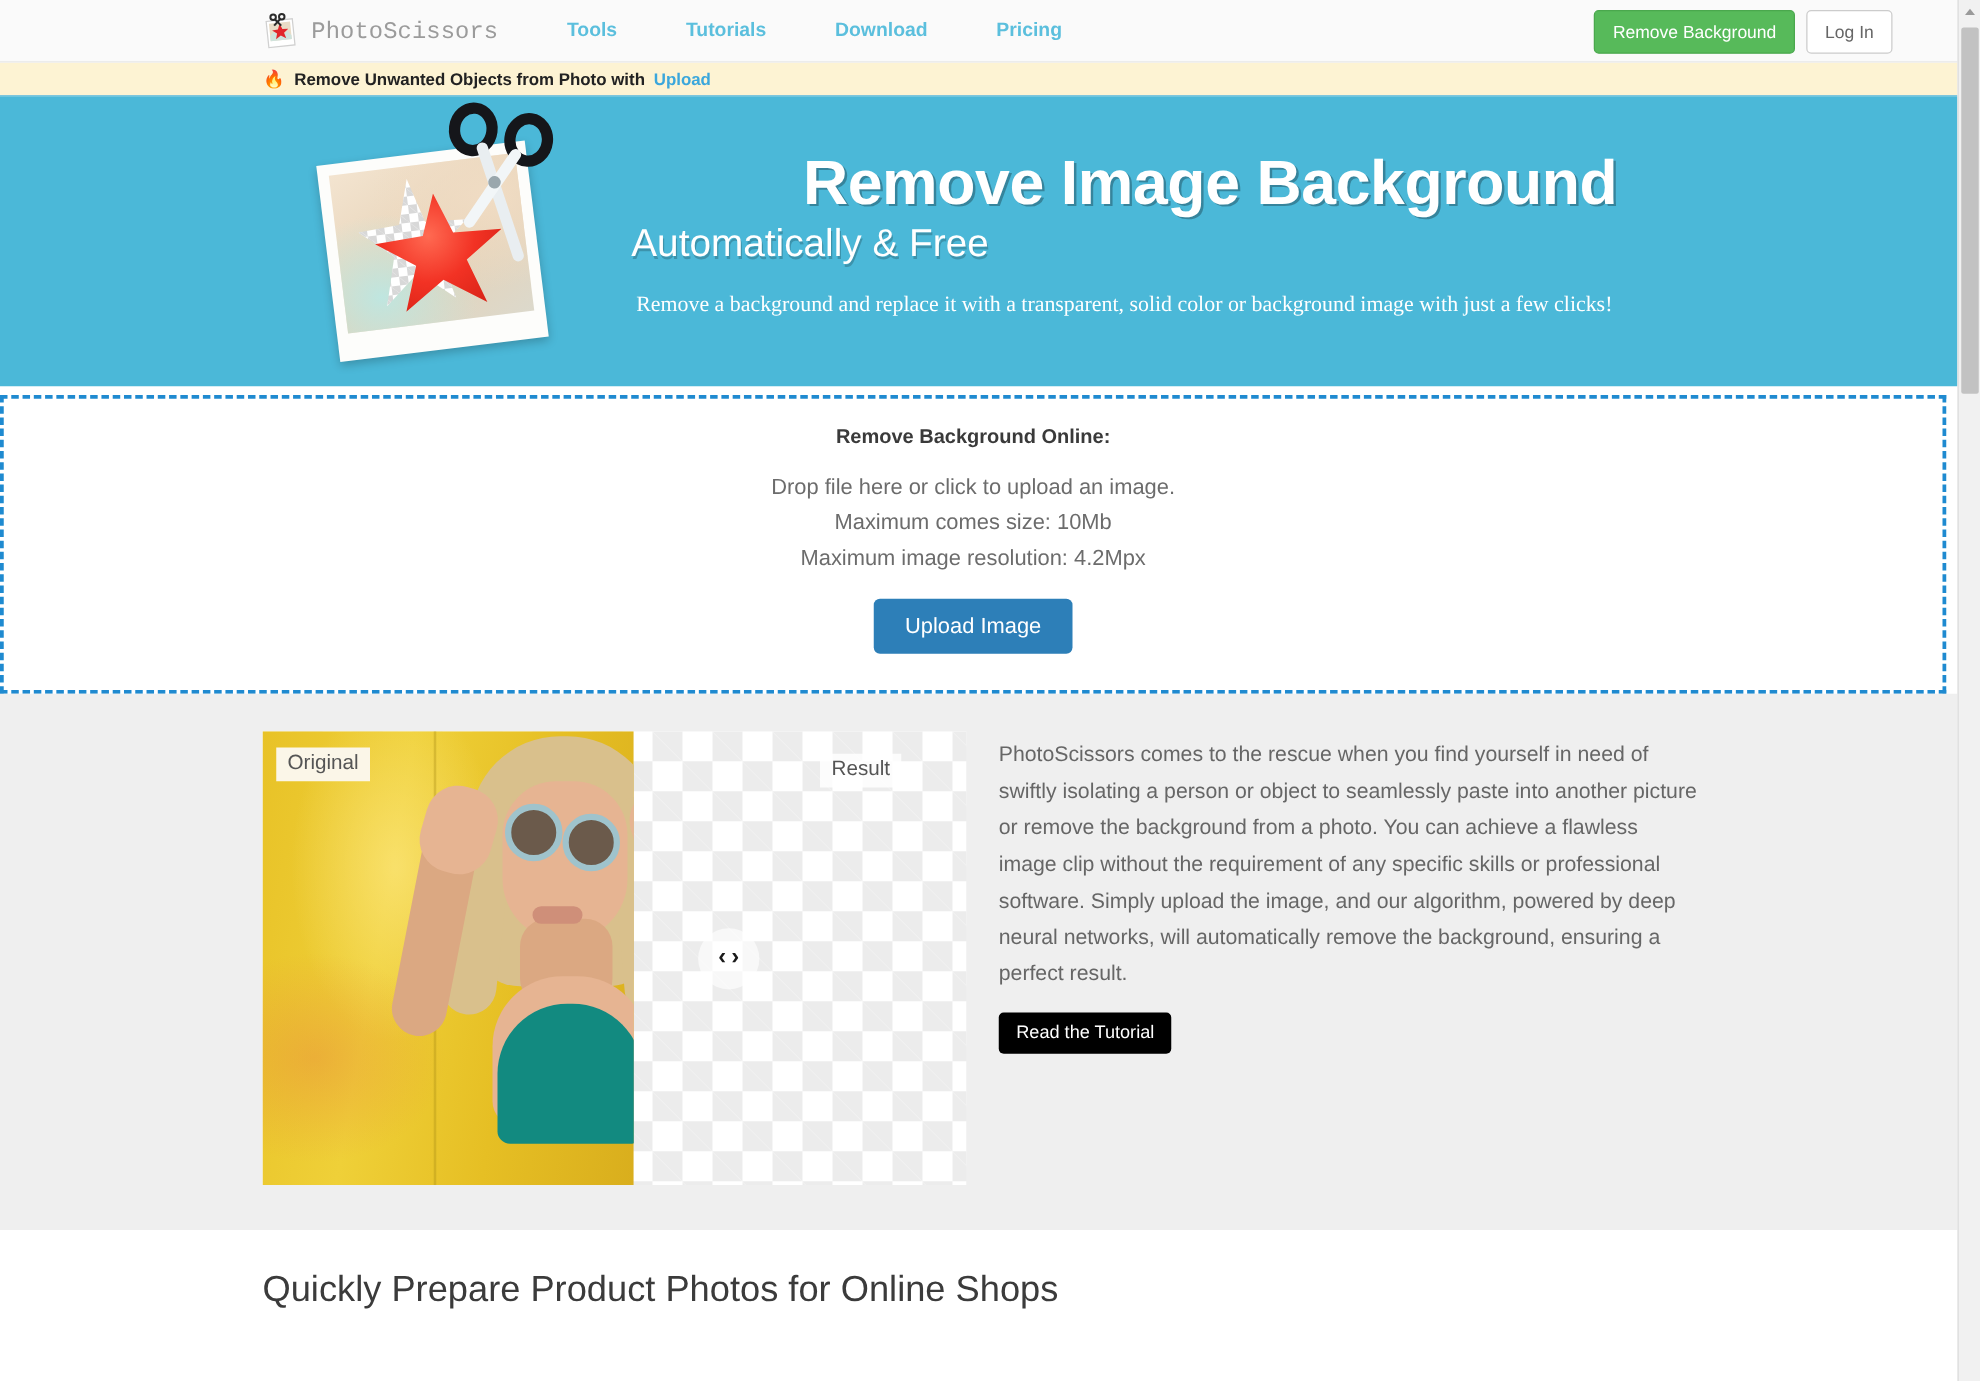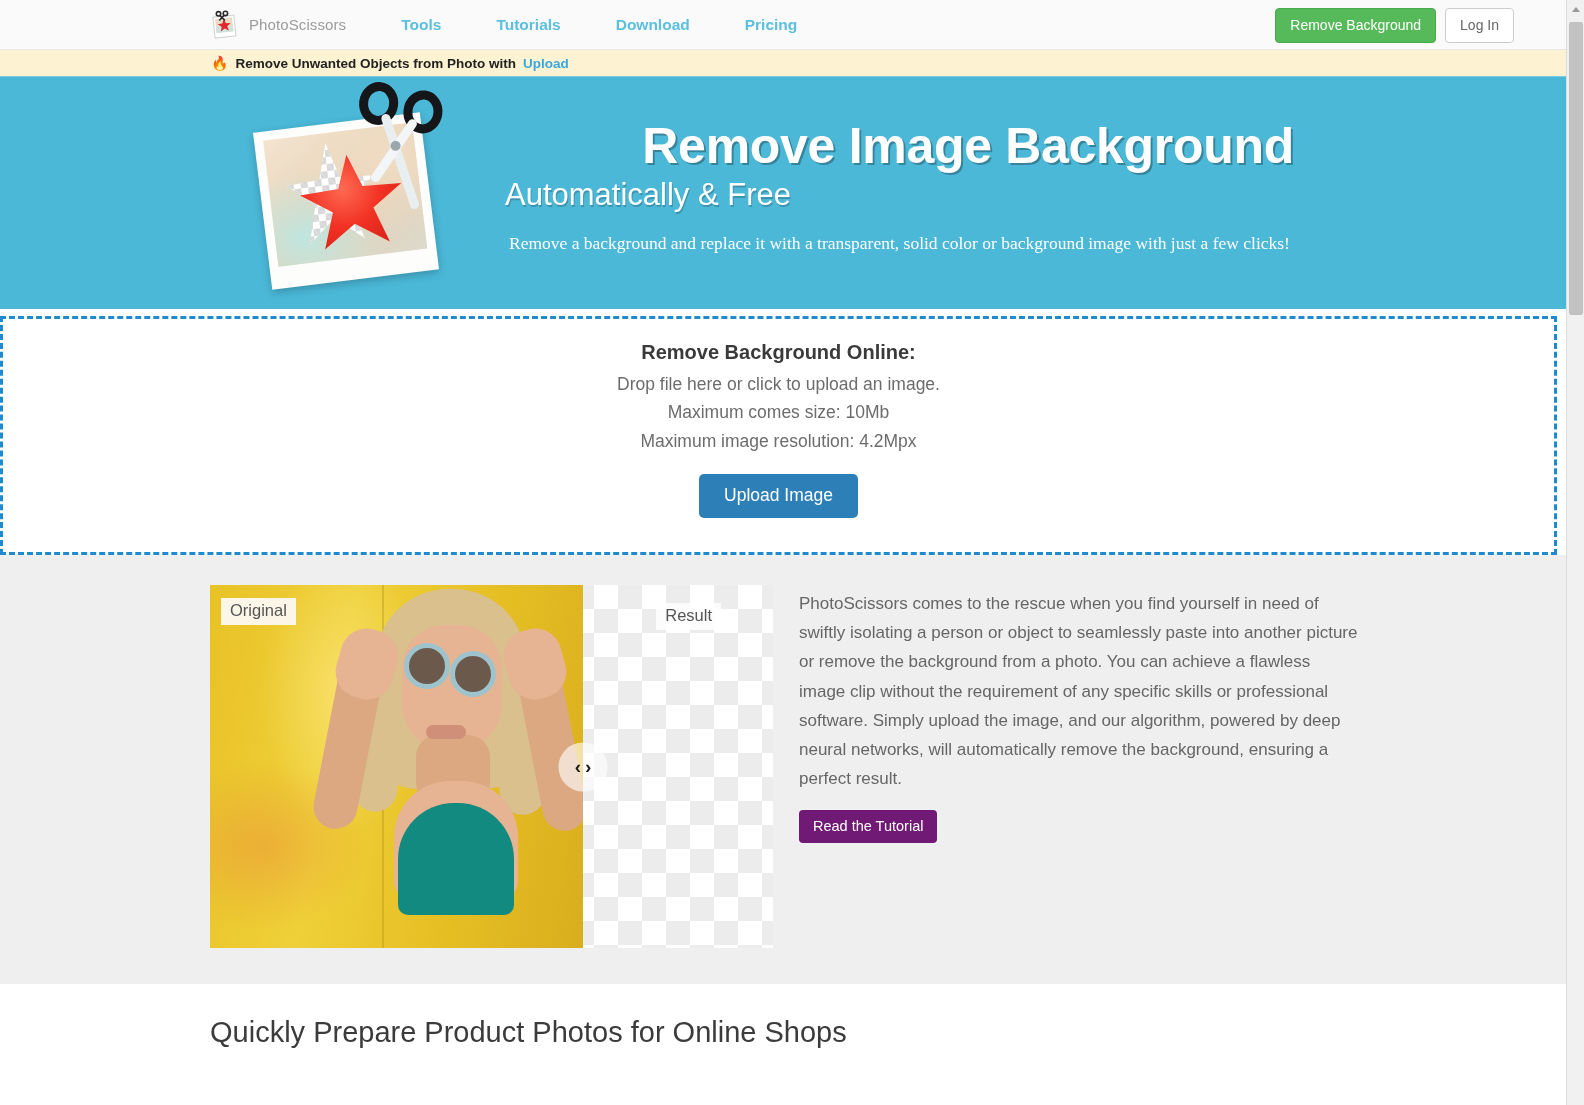--- a/index.html
+++ b/index.html
@@ -41,24 +41,25 @@
     gap: 9px;
     margin-right: 34px;
     text-decoration: none;
   }
   .brand-icon {
     width: 30px; height: 30px;
     position: relative;
     flex: none;
   }
   .brand-name {
-    font-size: 15px;
+    font-size: 19px;
     color: #9b9b9b;
     letter-spacing: .1px;
     white-space: nowrap;
+    font-family: Liberation Mono, monospace;
   }
   .nav-links { display: flex; align-items: center; gap: 34px; }
   .nav-link {
     color: #5bbfdd;
     font-size: 15.5px;
     font-weight: bold;
     text-decoration: none;
     white-space: nowrap;
     margin-left: 21px;
   }
@@ -202,24 +203,24 @@
     background: #fff;
     height: 239px;
     display: flex;
     flex-direction: column;
     align-items: center;
     justify-content: flex-start;
     padding-top: 22px;
     cursor: pointer;
   }
   .dz-title {
-    font-size: 20px;
+    font-size: 16px;
     font-weight: bold;
     color: #3a3a3a;
-    margin-bottom: 6px;
+    margin-bottom: 16px;
   }
   .dz-line {
     font-size: 17.5px;
     color: #6c6c6c;
     line-height: 1.62;
   }
   .btn-upload {
     margin-top: 19px;
     background: #2d7fb8;
     color: #fff;
@@ -273,21 +274,21 @@
     background: rgba(170,140,20,.35);
   }
   .model { position: absolute; left: 88px; top: 0; width: 310px; height: 100%; }
   .skin-a { position: absolute; background: #e6b492; }
   .skin-b { position: absolute; background: #dba882; }
   .hair { position: absolute; background: #d9c08c; }
   .top-green { position: absolute; background: #128a80; }
   .compare-clip {
     position: absolute;
     left: 0; top: 0; bottom: 0;
-    width: 373px;
+    width: 297px;
     overflow: hidden;
   }
   .badge {
     position: absolute;
     font-size: 16.5px;
     color: #555;
     background: #fbf6e8;
     padding: 3px 9px 4px;
     line-height: 1.2;
     z-index: 6;
@@ -314,21 +315,21 @@
 
   .sec-text { flex: 1; padding-top: 4px; }
   .sec-p {
     margin: 0;
     font-size: 17px;
     line-height: 1.72;
     color: #666;
   }
   .btn-tutorial {
     margin-top: 16px;
-    background: #701a75;
+    background: #000000;
     color: #fff;
     border: none;
     border-radius: 4px;
     font-size: 14.5px;
     font-family: inherit;
     padding: 9px 14px 10px;
     cursor: pointer;
     line-height: 1;
   }
 

